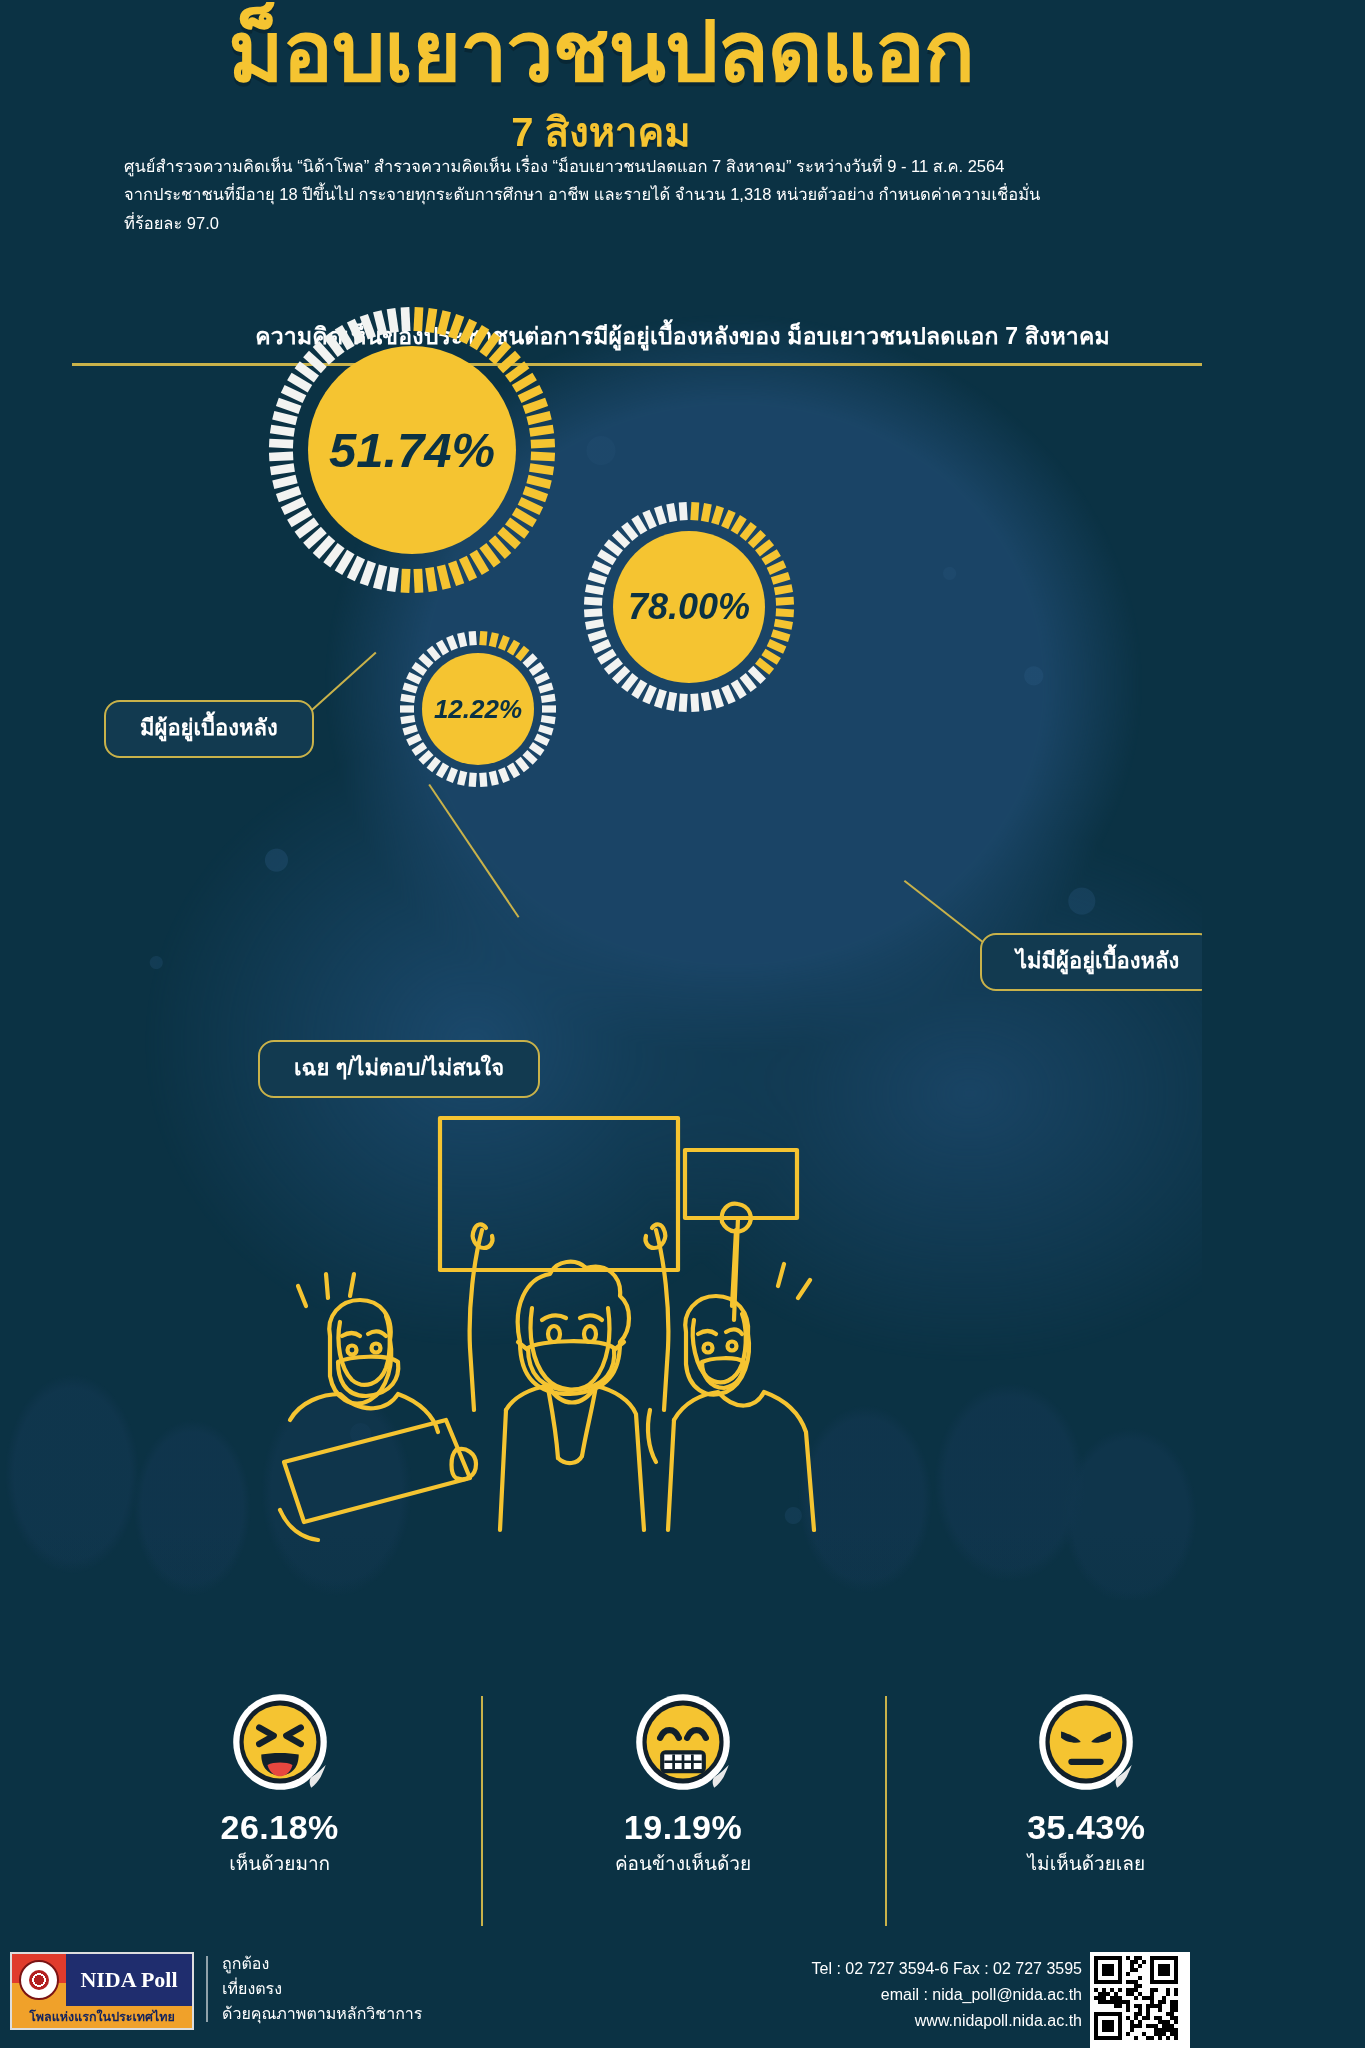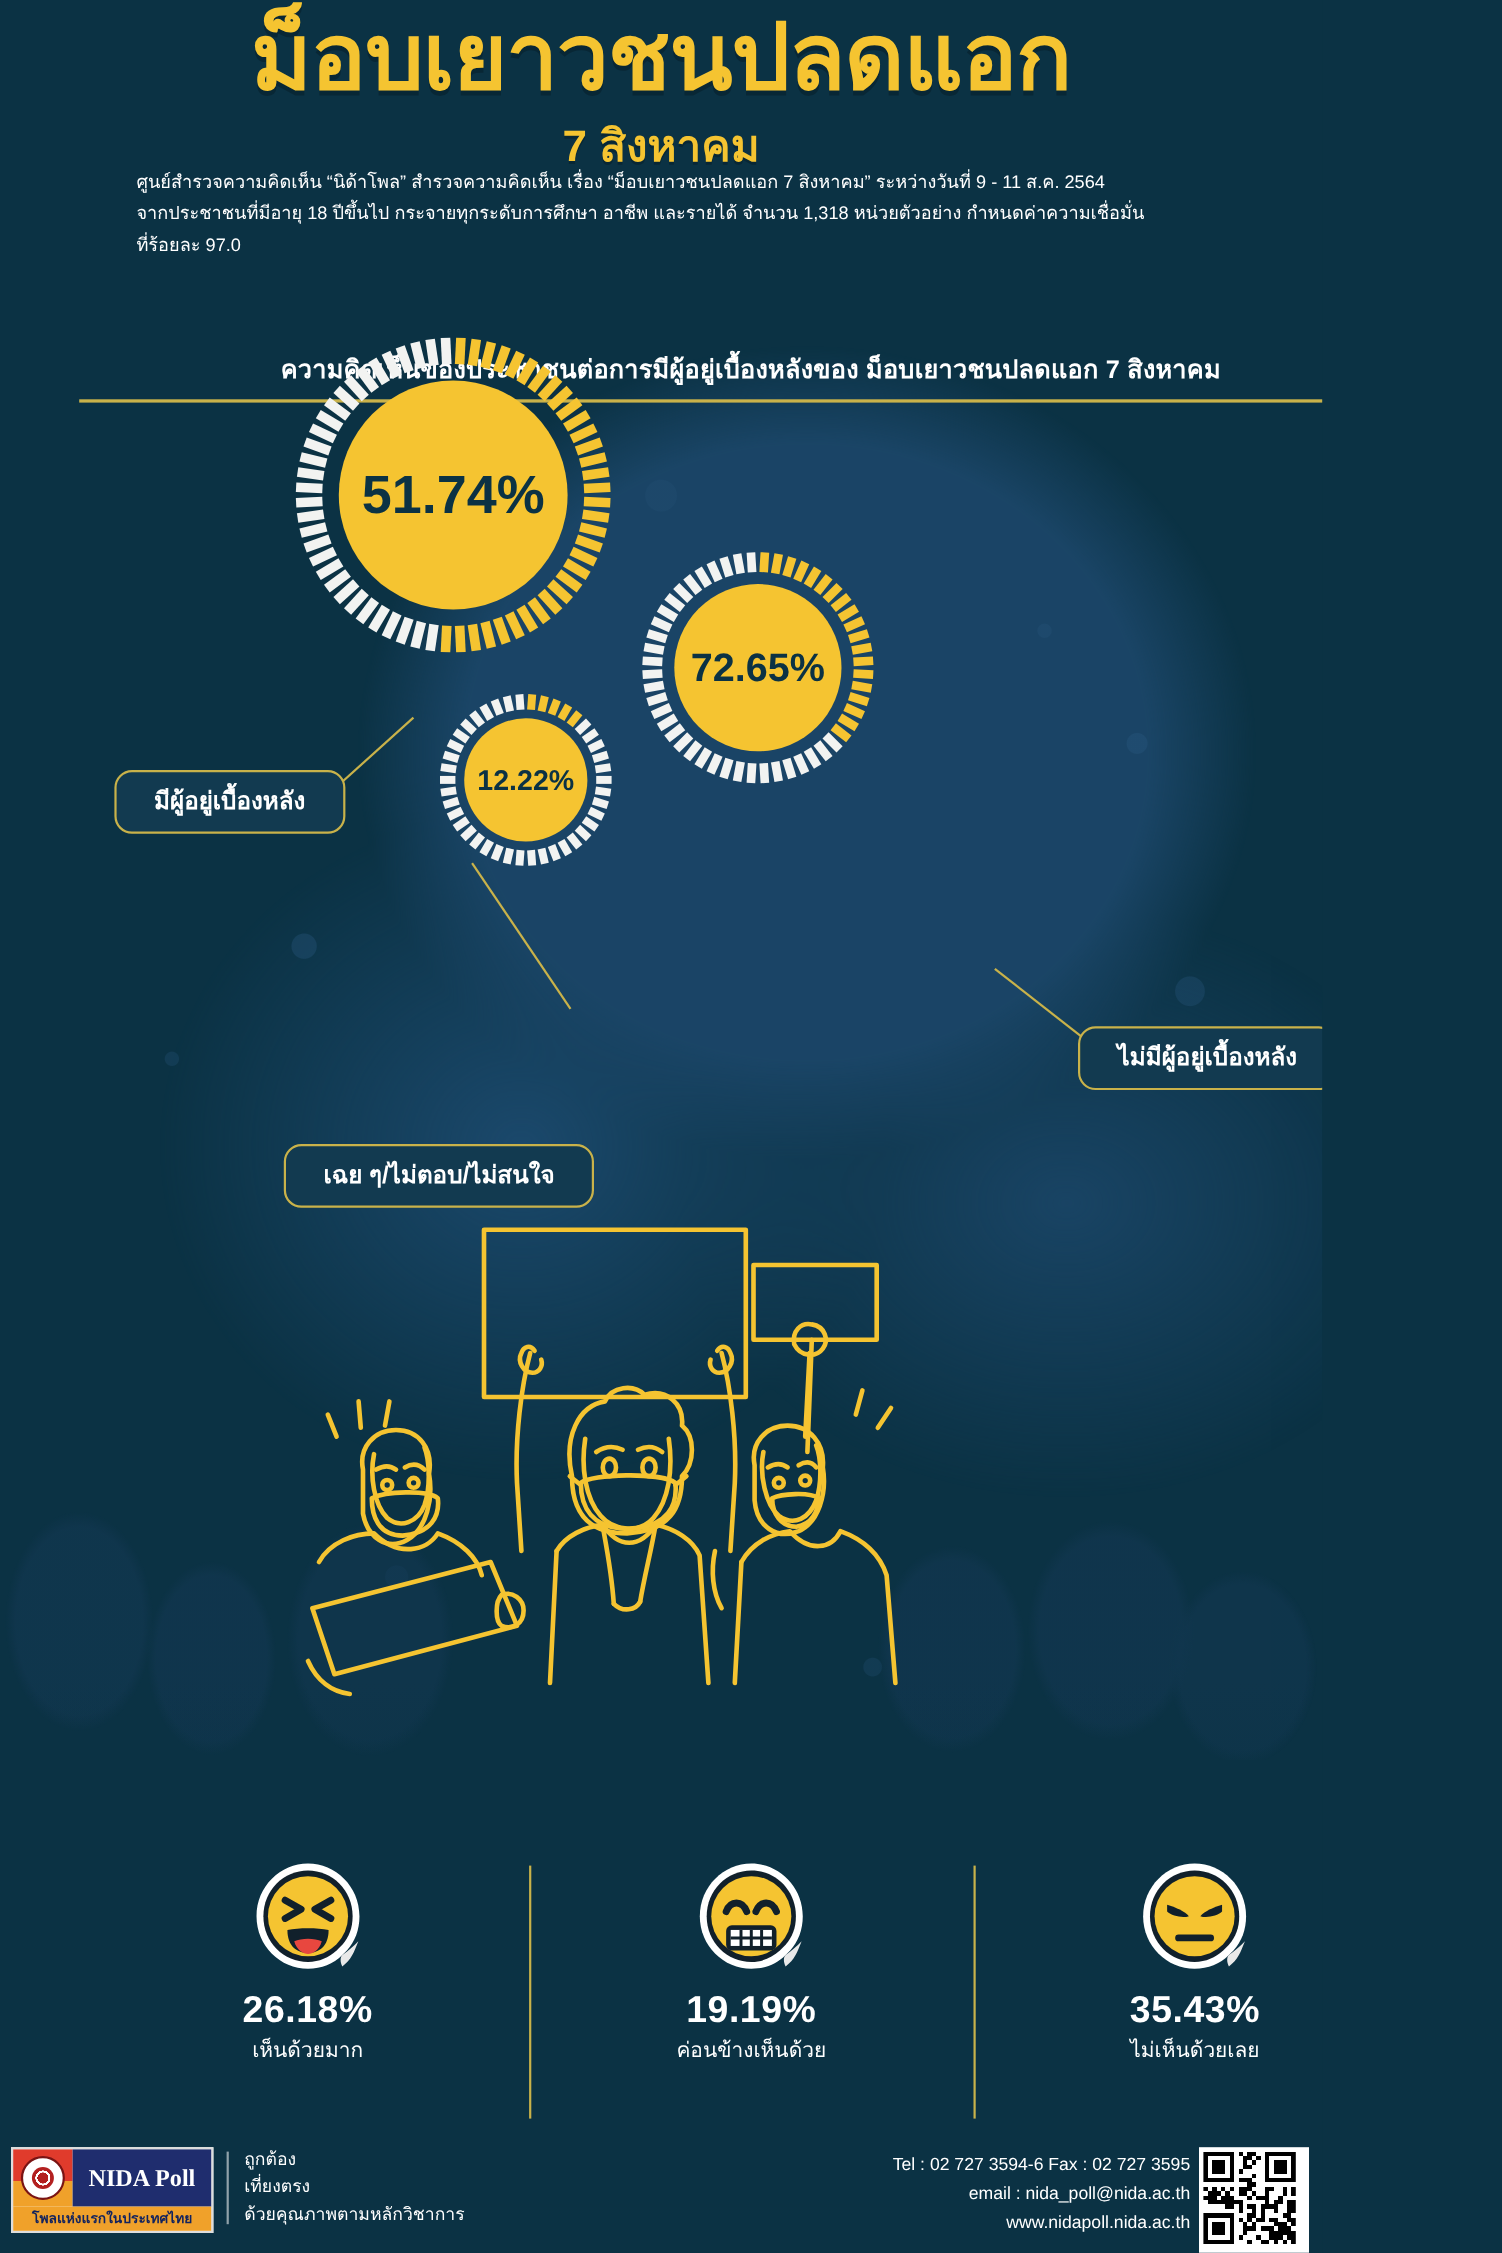--- a/index.html
+++ b/index.html
@@ -68,21 +68,21 @@
   }
 
   
   .sec-head{position:absolute;z-index:6;left:72px;width:1221px;text-align:center;}
   .sec-head .txt{color:#ffffff;font-size:23px;font-weight:bold;letter-spacing:.2px;}
   .sec-head .rule{margin-top:9px;height:3px;background:#c9b24a;width:100%;}
   #sec1{top:318px;}
   #sec2{top:1613px;}
 
   
-  .donut{position:absolute;z-index:6;}
+  .donut{position:absolute;z-index:6;font-style:italic;}
   .donut svg{display:block;overflow:visible;}
   .donut .center{
     position:absolute;inset:0;display:flex;align-items:center;justify-content:center;
     color:#0b3244;font-weight:bold;pointer-events:none;
   }
   #donutA{left:262px;top:300px;width:300px;height:300px;}
   #donutA .center{font-size:49px;}
   #donutB{left:580px;top:498px;width:218px;height:218px;}
   #donutB .center{font-size:36px;}
   #donutC{left:398px;top:629px;width:160px;height:160px;}
@@ -288,21 +288,21 @@
           <line x1="47.48171003677035" y1="47.48171003677037" x2="34.75378797541249" y2="34.75378797541252" stroke="#f2f3f1" stroke-width="7.866064682642136" stroke-linecap="butt"></line>
           <line x1="55.34545808131671" y1="40.515037187012666" x2="44.24451837400292" y2="26.345734536049775" stroke="#f2f3f1" stroke-width="7.866064682642136" stroke-linecap="butt"></line>
           <line x1="63.99161016654383" y1="34.54702930977409" x2="54.679529511346004" y2="19.14296640834803" stroke="#f2f3f1" stroke-width="7.866064682642136" stroke-linecap="butt"></line>
           <line x1="73.29408592561015" y1="29.664713398688164" x2="65.90665542746054" y2="13.250516170830537" stroke="#f2f3f1" stroke-width="7.866064682642136" stroke-linecap="butt"></line>
           <line x1="83.1172343145973" y1="25.93928461375654" x2="77.76217934520363" y2="8.754309016602718" stroke="#f2f3f1" stroke-width="7.866064682642136" stroke-linecap="butt"></line>
           <line x1="93.31781171019026" y1="23.42506809559849" x2="90.07322102953997" y2="5.719909770549904" stroke="#f2f3f1" stroke-width="7.866064682642136" stroke-linecap="butt"></line>
           <line x1="103.74707072426112" y1="22.158726782571378" x2="102.66025777065997" y2="4.191566806551663" stroke="#f2f3f1" stroke-width="7.866064682642136" stroke-linecap="butt"></line>
         </g>
       <circle cx="109" cy="109" r="76" fill="#f5c431"></circle>
     </svg>
-    <div class="center">72.65%</div>
+    <div class="center">78.00%</div>
   </div>
 
   <div class="donut" id="donutC">
     <svg width="160" height="160" viewBox="0 0 160 160">
       <g id="ticksC">
           <line x1="84.78272598953116" y1="16.17895698040447" x2="85.8289472997411" y2="2.218103819867949" stroke="#f5c431" stroke-width="7.2346390822667805" stroke-linecap="butt"></line>
           <line x1="94.24133977320412" y1="17.60461362036329" x2="97.35663284859253" y2="3.9556228498177575" stroke="#f5c431" stroke-width="7.2346390822667805" stroke-linecap="butt"></line>
           <line x1="103.38182555944928" y1="20.42408008677093" x2="108.49659990057881" y2="7.391847605752062" stroke="#f5c431" stroke-width="7.2346390822667805" stroke-linecap="butt"></line>
           <line x1="112" y1="24.57437415779593" x2="119" y2="12.450018504813784" stroke="#f5c431" stroke-width="7.2346390822667805" stroke-linecap="butt"></line>
           <line x1="119.90334731895895" y1="29.962785122046093" x2="128.63220454498122" y2="19.017144367493678" stroke="#f5c431" stroke-width="7.2346390822667805" stroke-linecap="butt"></line>

